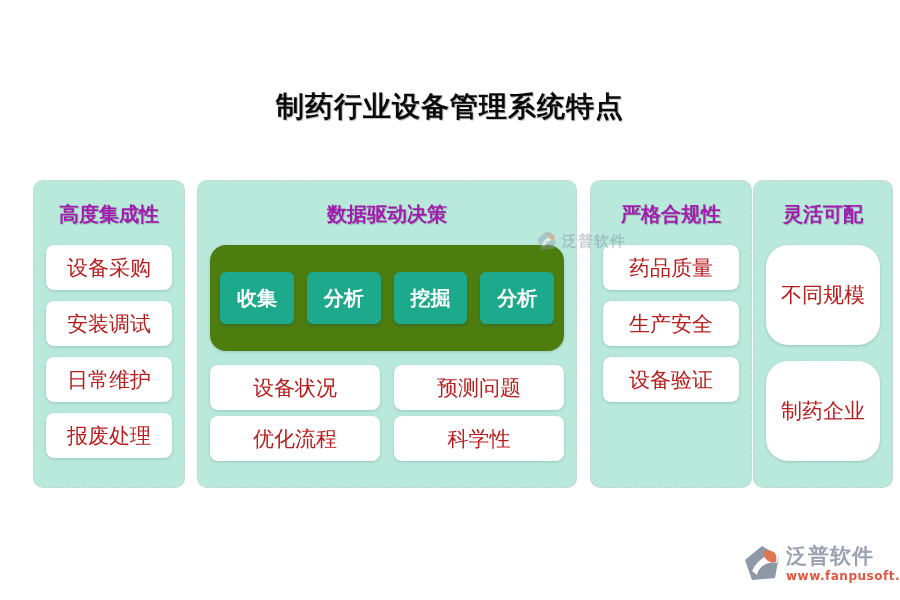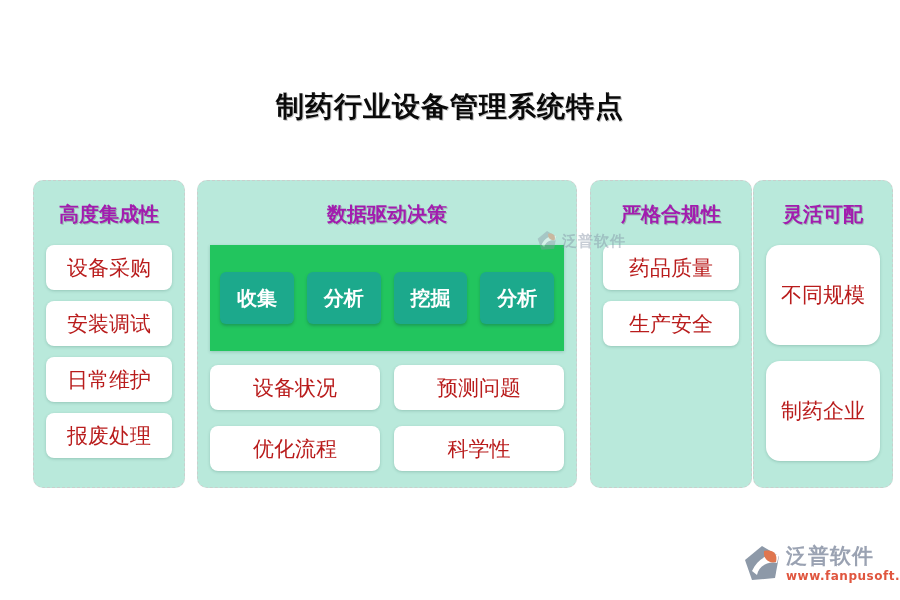--- a/index.html
+++ b/index.html
@@ -26,33 +26,33 @@
     height:30px;line-height:30px;margin-bottom:16px;
     text-shadow:1px 1px 0 rgba(80,80,80,.3);
   }
   .item{
     background:#ffffff;border-radius:8px;color:#b91c1c;font-size:21px;
     display:flex;align-items:center;justify-content:center;
     box-shadow:0 1px 3px rgba(40,100,85,.25);
     flex:0 0 45px;margin-bottom:11px;
   }
   .panel-4 .item{
-    flex:0 0 100px;border-radius:14px;margin-bottom:16px;
+    flex:0 0 100px;border-radius:22px;margin-bottom:16px;
   }
   .steps-card{
-    background:#22c55e;border-radius:0;height:106px;box-sizing:border-box;
+    background:#4d7c0f;border-radius:16px;height:106px;box-sizing:border-box;
     padding:27px 10px;display:flex;gap:13px;margin-bottom:14px;
     box-shadow:0 1px 3px rgba(40,100,85,.25);
   }
   .step-btn{
     flex:1;background:#1ca98c;border-radius:6px;color:#ffffff;
     font-size:20px;font-weight:bold;display:flex;align-items:center;justify-content:center;
     box-shadow:0 2px 3px rgba(20,90,75,.35);
   }
-  .grid2{display:grid;grid-template-columns:1fr 1fr;gap:16px 14px;}
+  .grid2{display:grid;grid-template-columns:1fr 1fr;gap:6px 14px;}
   .grid2 .item{margin-bottom:0;height:45px;flex:none;}
   .wm-center{
     position:absolute;left:536px;top:230px;display:flex;align-items:center;gap:4px;
     opacity:.42;z-index:5;pointer-events:none;
   }
   .wm-center .wm-center-brand{
     font-size:15px;font-weight:bold;color:#7d8ba0;letter-spacing:1px;
     font-family:"DejaVu Sans","Liberation Sans",sans-serif;
   }
   .wm{
@@ -96,20 +96,21 @@
       <div class="item">预测问题</div>
       <div class="item">优化流程</div>
       <div class="item">科学性</div>
     </div>
   </section>
 
   <section class="panel panel-3">
     <div class="panel-title">严格合规性</div>
     <div class="item">药品质量</div>
     <div class="item">生产安全</div>
+    <div class="item">设备验证</div>
   </section>
 
   <section class="panel panel-4">
     <div class="panel-title">灵活可配</div>
     <div class="item">不同规模</div>
     <div class="item">制药企业</div>
   </section>
 
   <div class="wm-center">
     <svg class="logo-svg" width="22" height="22" viewBox="0 0 40 40">

